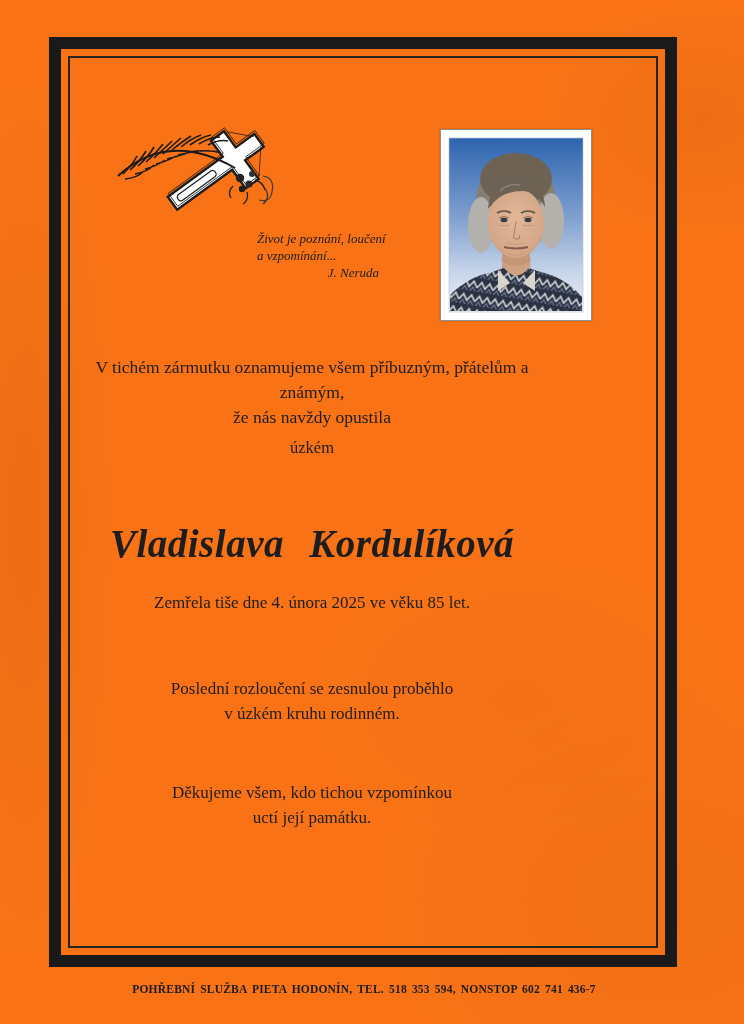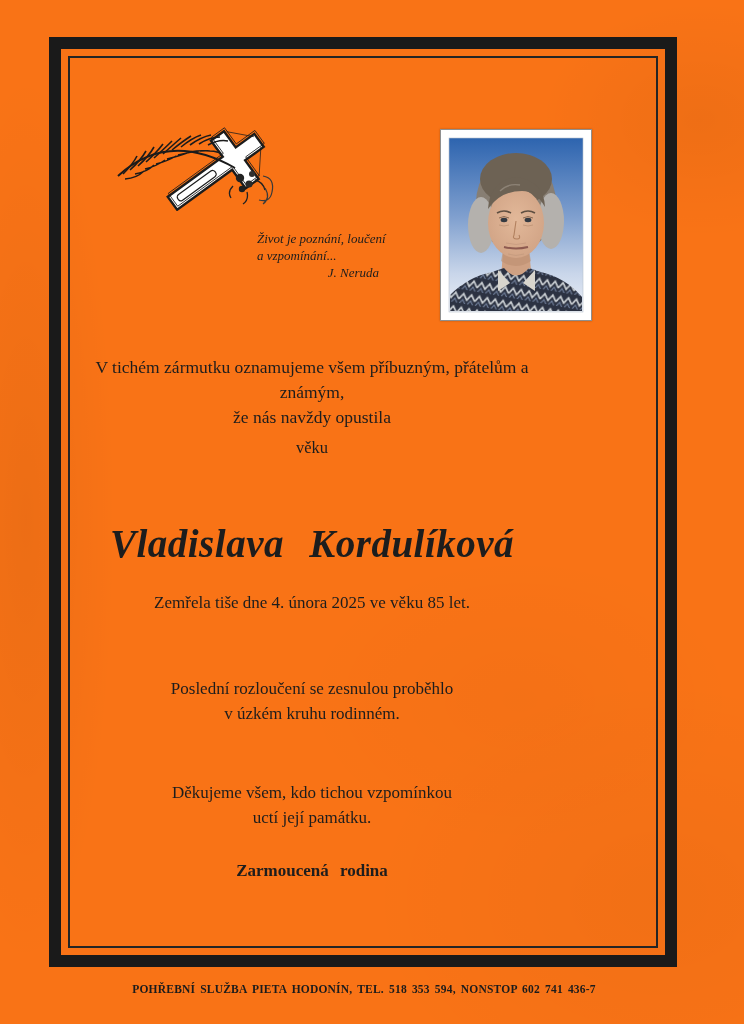--- a/index.html
+++ b/index.html
@@ -148,33 +148,32 @@
       <path d="M 66,114 Q 76,117 86,114" stroke="#c79a80" stroke-width="0.8" fill="none"></path>
       <path d="M 68,125 Q 76,128 84,125" stroke="#c49a7e" stroke-width="0.8" fill="none"></path>
     </g>
   </svg>
 
   <div class="centered announce">
     <div>V tichém zármutku oznamujeme všem příbuzným, přátelům a známým,</div>
     <div>že nás navždy opustila</div>
   </div>
 
-  <div class="centered honorific">věku</div>
+  <div class="centered honorific">úzkém</div>
 
   <div class="centered name">Vladislava Kordulíková</div>
 
   <div class="centered death">Zemřela tiše dne 4. února 2025 ve věku 85 let.</div>
 
   <div class="centered farewell">
     <div>Poslední rozloučení se zesnulou proběhlo</div>
     <div>v úzkém kruhu rodinném.</div>
   </div>
 
   <div class="centered thanks">
     <div>Děkujeme všem, kdo tichou vzpomínkou</div>
     <div>uctí její památku.</div>
   </div>
 
-  <div class="centered signature">Zarmoucená rodina</div>
 
   <div class="footer">POHŘEBNÍ SLUŽBA PIETA HODONÍN, TEL. 518 353 594, NONSTOP  602 741 436-7</div>
 
 </div>
 
 </body></html>

